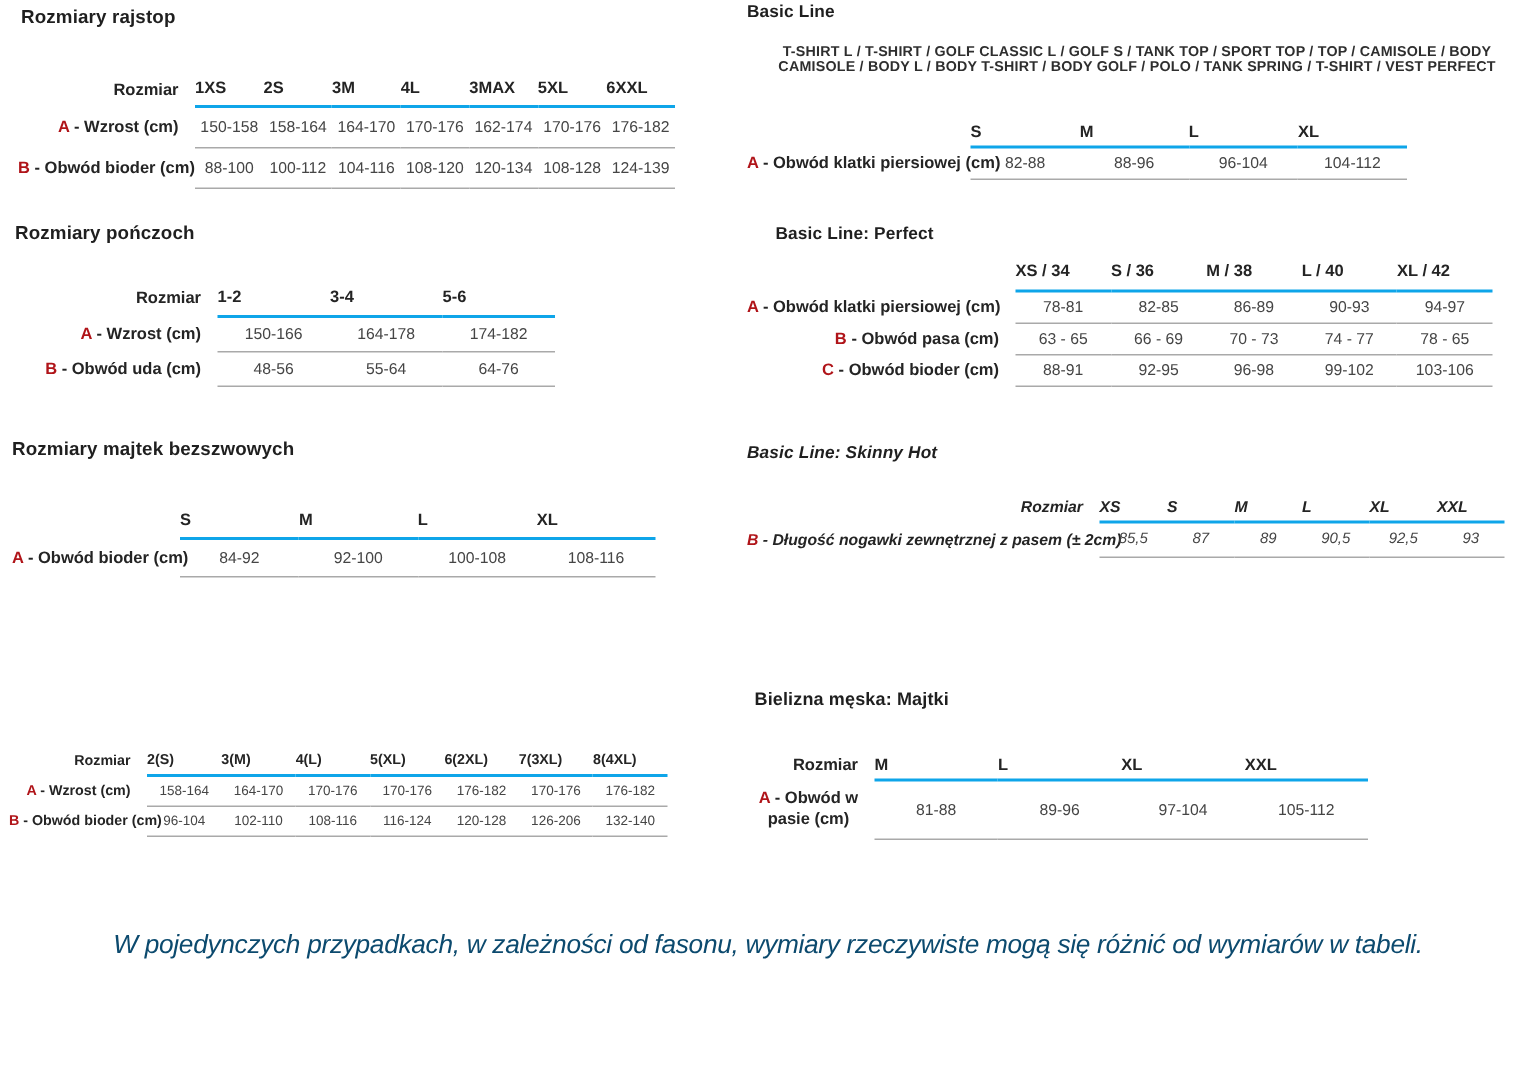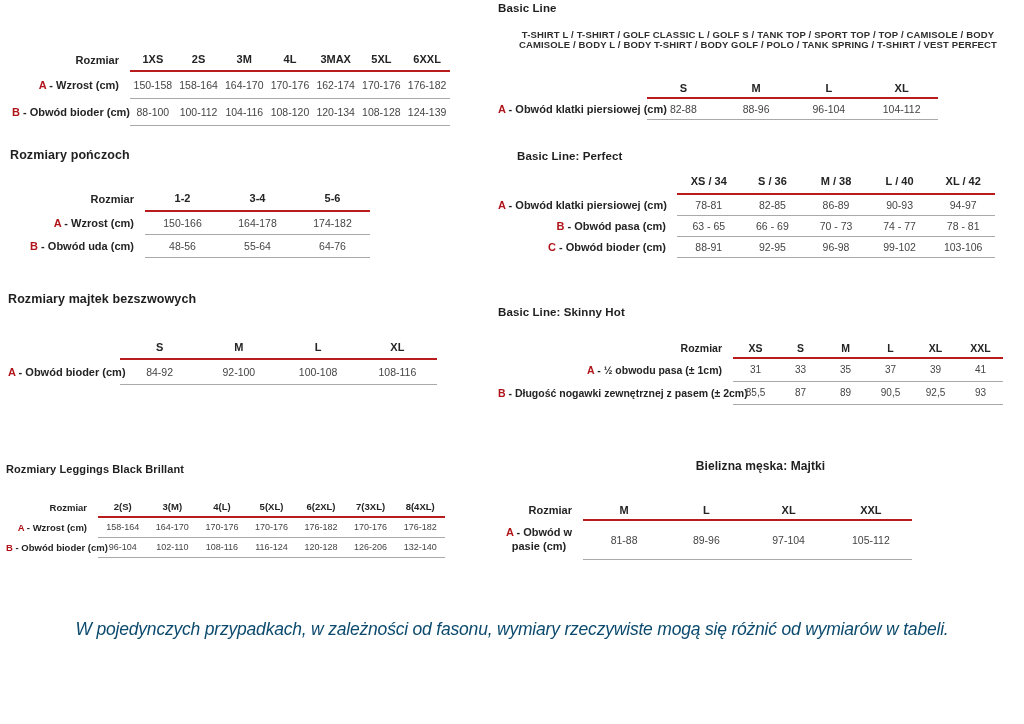--- a/index.html
+++ b/index.html
@@ -15,22 +15,22 @@
   .section { position:absolute; }
   .sec-title { font-size:12.5px; font-weight:bold; color:#1f1f1f; letter-spacing:0.1px; white-space:nowrap; }
   .sec-title.small { font-size:11px; }
 
   .tblbox { position:absolute; }
   .tblbox table { border-collapse:collapse; table-layout:fixed; width:100%; }
   .tblbox col.label-col { width:var(--lw,120px); }
   .tblbox th, .tblbox td { padding:0; }
   .tblbox th.colh {
     font-weight:bold; font-size:var(--fs-head,11px); color:#242424;
-    text-align:center; vertical-align:middle;
-    border-bottom:2px solid #b91c1c; height:var(--hh,22px);
+    text-align:left; vertical-align:middle;
+    border-bottom:2px solid #0ea5e9; height:var(--hh,22px);
   }
   .tblbox th.corner {
     font-weight:bold; font-size:var(--fs-head,11px); color:#242424;
     text-align:right; padding-right:11px; vertical-align:middle; white-space:nowrap;
   }
   .tblbox td.rowlab {
     font-weight:bold; font-size:var(--fs-head,11px); color:#242424;
     text-align:right; padding-right:11px; white-space:nowrap; vertical-align:middle;
   }
   .tblbox td.val {
@@ -51,20 +51,21 @@
     text-align:center; font-style:italic; font-size:17.5px; color:#0c4a6e;
     letter-spacing:-0.2px;
   }
 </style>
 </head>
 <body>
 
 <div>
 
   <div class="section" style="left:14px; top:4px; width:450px; height:132px;">
+    <div class="sec-title">Rozmiary rajstop</div>
     <div class="tblbox" style="left:-2px; top:44px; width:438px; --lw:118px; --hh:23px; --rh:27px;">
         <table>
           <colgroup>
             <col class="label-col">
             <col>
             <col>
             <col>
             <col>
             <col>
             <col>
@@ -171,21 +172,20 @@
               <td class="val">92-100</td>
               <td class="val">100-108</td>
               <td class="val">108-116</td>
             </tr>
           </tbody>
         </table>
       </div>
   </div>
 
   <div class="section" style="left:6px; top:463px; width:450px; height:100px;">
-    <div class="sec-title small">Rozmiary Leggings Black Brillant</div>
     <div class="tblbox" style="left:0; top:34px; width:439px; --lw:92px; --hh:20px; --rh:20px; --fs-head:9.5px; --fs-val:9px;">
         <table>
           <colgroup>
             <col class="label-col">
             <col>
             <col>
             <col>
             <col>
             <col>
             <col>
@@ -293,36 +293,36 @@
               <td class="val">86-89</td>
               <td class="val">90-93</td>
               <td class="val">94-97</td>
             </tr>
             <tr>
               <td class="rowlab"><span class="letter">B</span> <span>- Obwód pasa (cm)</span></td>
               <td class="val">63 - 65</td>
               <td class="val">66 - 69</td>
               <td class="val">70 - 73</td>
               <td class="val">74 - 77</td>
-              <td class="val">78 - 81</td>
+              <td class="val">78 - 65</td>
             </tr>
             <tr>
               <td class="rowlab"><span class="letter">C</span> <span>- Obwód bioder (cm)</span></td>
               <td class="val">88-91</td>
               <td class="val">92-95</td>
               <td class="val">96-98</td>
               <td class="val">99-102</td>
               <td class="val">103-106</td>
             </tr>
           </tbody>
         </table>
       </div>
   </div>
 
-  <div class="section" style="left:498px; top:306px; width:520px; height:130px;">
+  <div class="section" style="left:498px; top:296px; width:520px; height:130px;font-style:italic;">
     <div class="sec-title" style="font-size:11.5px;">Basic Line: Skinny Hot</div>
     <div class="tblbox" style="left:0; top:32px; width:505px; --lw:235px; --hh:20px; --rh:23px; --fs-head:10.5px; --fs-val:10px;">
         <table>
           <colgroup>
             <col class="label-col">
             <col>
             <col>
             <col>
             <col>
             <col>
@@ -333,45 +333,36 @@
               <th class="corner">Rozmiar</th>
               <th class="colh">XS</th>
               <th class="colh">S</th>
               <th class="colh">M</th>
               <th class="colh">L</th>
               <th class="colh">XL</th>
               <th class="colh">XXL</th>
             </tr>
           </thead>
           <tbody>
-            <tr>
-              <td class="rowlab"><span class="letter">A</span> <span>- ½ obwodu pasa (± 1cm)</span></td>
-              <td class="val">31</td>
-              <td class="val">33</td>
-              <td class="val">35</td>
-              <td class="val">37</td>
-              <td class="val">39</td>
-              <td class="val">41</td>
-            </tr>
             <tr>
               <td class="rowlab"><span class="letter">B</span> <span>- Długość nogawki zewnętrznej z pasem (± 2cm)</span></td>
               <td class="val">85,5</td>
               <td class="val">87</td>
               <td class="val">89</td>
               <td class="val">90,5</td>
               <td class="val">92,5</td>
               <td class="val">93</td>
             </tr>
           </tbody>
         </table>
       </div>
   </div>
 
   <div class="section" style="left:503px; top:459px; width:515px; height:110px;">
-    <div class="sec-title" style="font-size:12px;text-align:center;">Bielizna męska: Majtki</div>
+    <div class="sec-title" style="font-size:12px;">Bielizna męska: Majtki</div>
     <div class="tblbox wraplab" style="left:0; top:41px; width:409px; --lw:80px; --hh:20px; --rh:39px;">
         <table>
           <colgroup>
             <col class="label-col">
             <col>
             <col>
             <col>
             <col>
           </colgroup>
           <thead>

